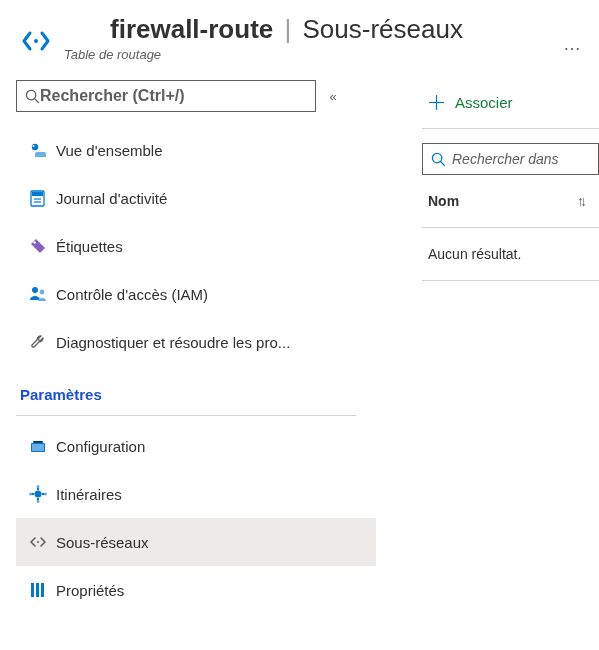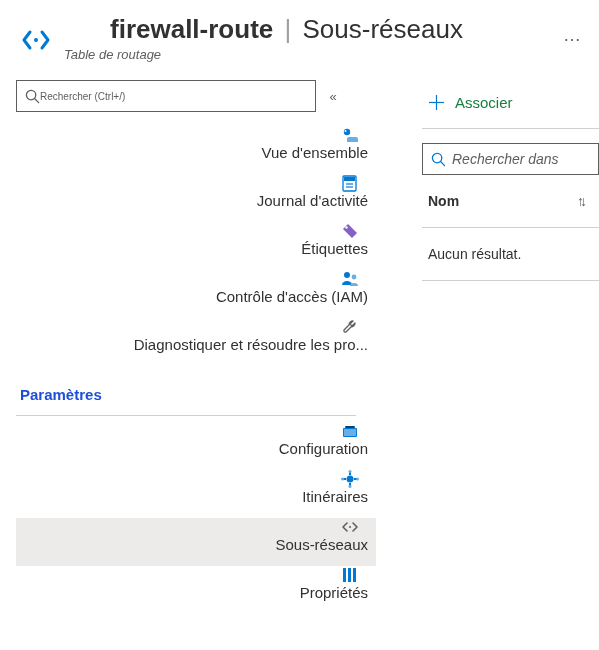--- a/index.html
+++ b/index.html
@@ -7,21 +7,21 @@
     font-family: "Segoe UI", -apple-system, BlinkMacSystemFont, sans-serif;
     font-size: 14px;
     color: #323130;
     background: #ffffff;
     width: 599px;
     height: 650px;
     overflow: hidden;
   }
   .header {
     display: flex;
-    align-items: flex-start;
+    align-items: center;
     padding: 14px 16px 10px 16px;
   }
   .header-icon {
     width: 40px;
     height: 40px;
     display: flex;
     align-items: center;
     justify-content: center;
     margin-right: 8px;
     margin-top: 6px;
@@ -82,42 +82,42 @@
     align-items: center;
     height: 32px;
     border: 1px solid #605e5c;
     padding: 0 8px;
     max-width: 300px;
   }
   .search-box input {
     border: none;
     outline: none;
     flex: 1;
-    font-size: 10px;
+    font-size: 16px;
     font-family: inherit;
     color: #0f766e;
     background: transparent;
+    font-weight: bold;
   }
   .search-box input::placeholder { color: #605e5c; }
   .collapse-btn {
     width: 34px;
     text-align: center;
     color: #605e5c;
     font-size: 13px;
     cursor: pointer;
   }
   .sidebar-item {
     display: flex;
-    align-items: flex-end;
+    align-items: center;
     height: 48px;
     padding: 0 8px;
     cursor: pointer;
     font-size: 15px;
     color: #323130;
-    flex-direction: column;
   }
   .sidebar-item.selected { background: #edebe9; }
   .sidebar-item .icon-slot {
     width: 28px;
     display: flex;
     align-items: center;
     justify-content: center;
     margin-right: 4px;
   }
   .sidebar-item .label {

